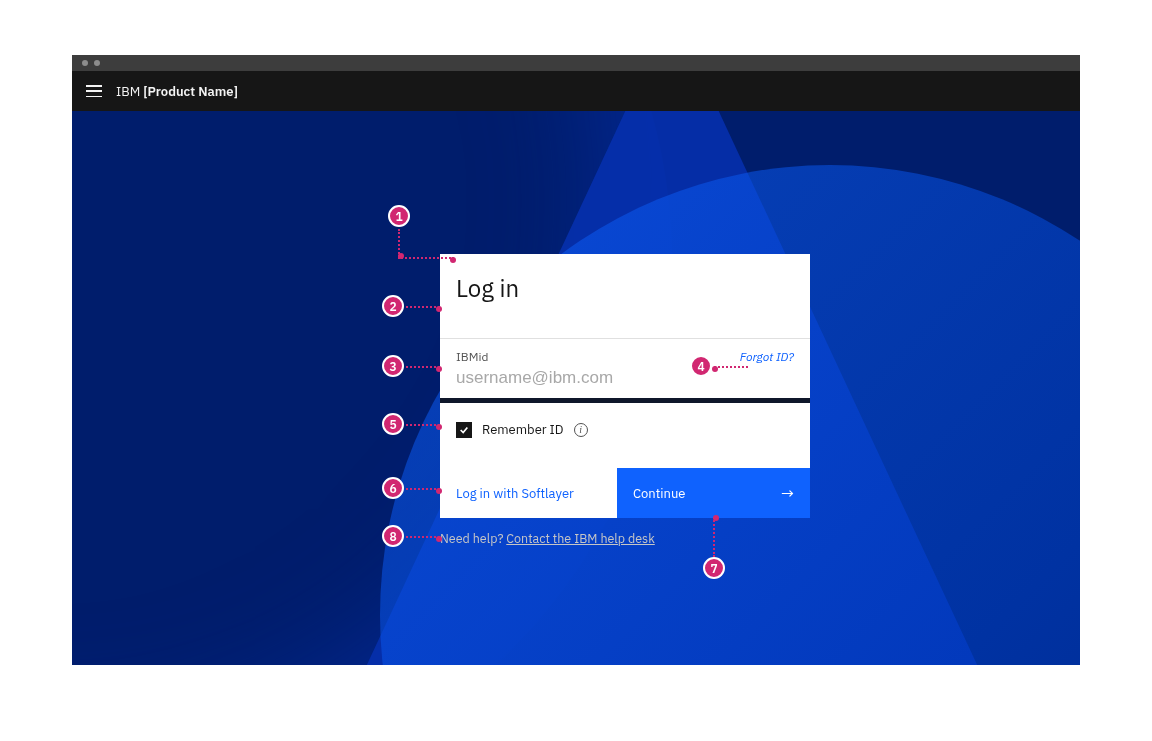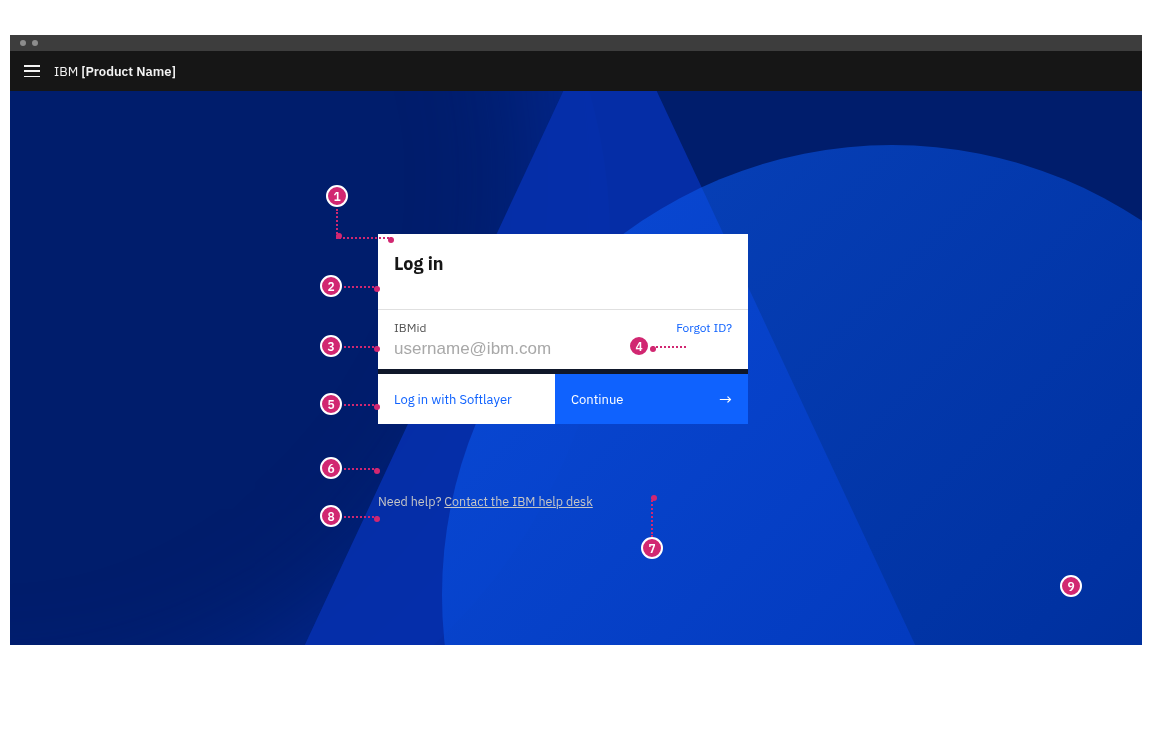--- a/index.html
+++ b/index.html
@@ -1,22 +1,22 @@
 <!DOCTYPE html>
 <html><head>
 <meta charset="utf-8">
 <style>
   * { box-sizing: border-box; margin: 0; padding: 0; }
   html, body { width: 1152px; height: 741px; font-family: "IBM Plex Sans", "Helvetica Neue", Arial, sans-serif; background: #fff; }
 
   .frame {
     position: relative;
-    width: 1132px;
+    width: 1008px;
     height: 610px;
-    margin: 35px auto 0 auto;
+    margin: 55px auto 0 auto;
     background: #a21caf;
     overflow: hidden;
   }
 
   
   .titlebar {
     height: 16px;
     background: #3d3d3d;
     display: flex;
     align-items: center;
@@ -90,22 +90,22 @@
     background: #fff;
     color:#161616;
     display:flex;
     flex-direction:column;
   }
   .card-top {
     padding: 18px 16px 28px 16px;
     border-bottom: 1px solid #e0e0e0;
   }
   .card-top h1 {
-    font-size: 18px;
-    font-weight: 700;
+    font-size: 24px;
+    font-weight: 400;
     margin-bottom: 6px;
   }
   .subtext {
     font-size: 12.5px;
     color: #525252;
   }
   .subtext a {
     color: #0f62fe;
     text-decoration: underline;
   }
@@ -113,21 +113,21 @@
   .field-wrap {
     padding: 10px 16px 0 16px;
     border-bottom: 5px solid #0f172a;
   }
   .field-row {
     display:flex; justify-content:space-between; align-items:center;
     font-size: 12px;
     margin-bottom: 2px;
   }
   .field-row .label { color:#525252; }
-  .field-row .forgot { color:#0f62fe; cursor:pointer; }
+  .field-row .forgot { color:#0f62fe; cursor:pointer;font-style:italic; }
   .field-input {
     border:none; outline:none; width:100%;
     padding: 2px 0 10px 0;
     font-size: 17px;
     color:#161616;
   }
   .field-input::placeholder { color:#a8a8a8; }
 
   .remember {
     display:flex; align-items:center; gap:10px;
@@ -168,21 +168,21 @@
     color:#fff;
     font-size:13px;
     cursor:pointer;
   }
   .continue .arrow { font-size:16px; }
 
   
   .help-line {
     position:absolute;
     left:368px;
-    top: 458px;
+    top: 475px;
     font-size:12.5px;
     color:#c6c6c6;
     text-align:right;
   }
   .help-line a { color:#c6c6c6; text-decoration: underline; }
 
   
   .badge {
     position:absolute;
     width:22px; height:22px;
@@ -255,20 +255,29 @@
     </div>
 
     <div class="field-wrap">
       <div class="field-row">
         <span class="label">IBMid</span>
         <span class="forgot">Forgot ID?</span>
       </div>
       <input class="field-input" type="text" placeholder="username@ibm.com" style="">
     </div>
 
+    <div class="remember">
+      <div class="chk">
+        <svg viewBox="0 0 12 12">
+            <polyline points="2,6 5,9 10,3"></polyline>
+          </svg>
+      </div>
+      <span>Remember ID</span>
+      <span class="info-icon">i</span>
+    </div>
 
     <div class="card-bottom">
       <div class="alt-login">Log in with Softlayer</div>
       <div class="continue">
         <span>Continue</span>
         <span class="arrow">→</span>
       </div>
     </div>
   </div>
 

